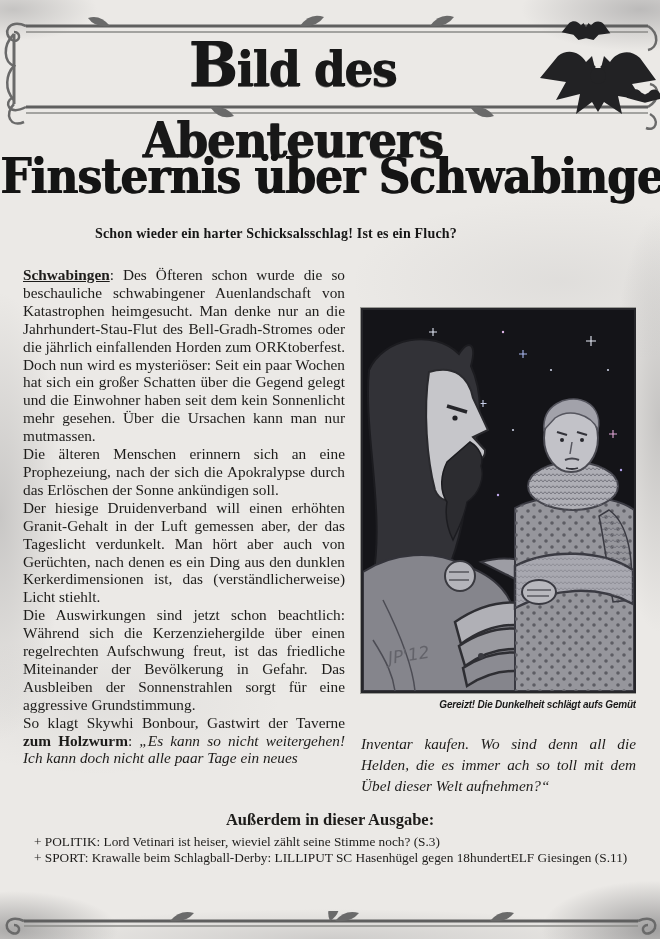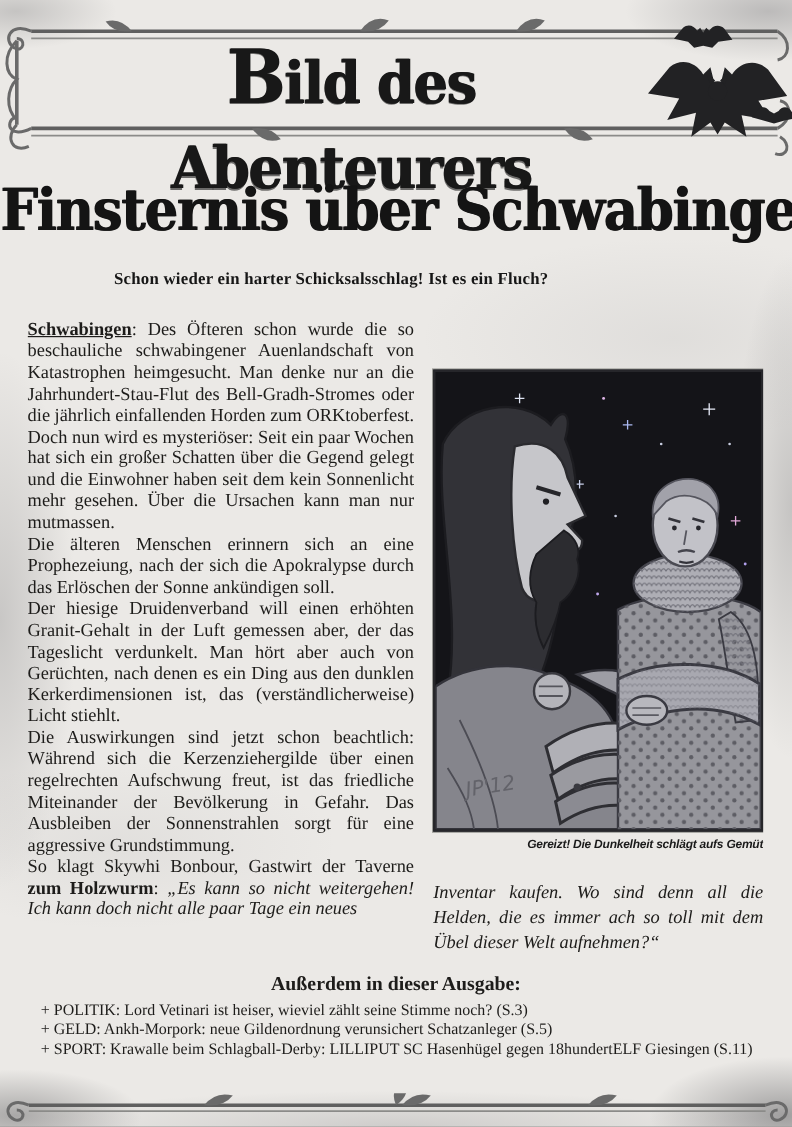--- a/index.html
+++ b/index.html
@@ -216,21 +216,20 @@
         </div>
         <figcaption>Gereizt! Die Dunkelheit schlägt aufs Gemüt</figcaption>
       </figure>
       <p class="continuation">Inventar kaufen. Wo sind denn all die Helden, die es immer ach so toll mit dem Übel dieser Welt aufnehmen?“</p>
     </div>
   </div>
 
   <section class="issue-box">
     <h3>Außerdem in dieser Ausgabe:</h3>
     <div class="issue-item">+ POLITIK: Lord Vetinari ist heiser, wieviel zählt seine Stimme noch? (S.3)</div>
-    <div class="issue-item">+ GELD: Ankh-Morpork: neue Gildenordnung verunsichert Schatzanleger (S.5)</div>
     <div class="issue-item">+ SPORT: Krawalle beim Schlagball-Derby: LILLIPUT SC Hasenhügel gegen 18hundertELF Giesingen (S.11)</div>
   </section>
 
   <svg class="footer-ornament" width="660" height="26" viewBox="0 0 660 26">
     <path d="M24 10 H638" stroke="#5f5f5f" stroke-width="3" fill="none"></path>
     <path d="M24 15 H638" stroke="#8b8b89" stroke-width="1.5" fill="none"></path>
     <path d="M24 10 C6 2 2 18 12 22 C20 25 22 14 14 14" stroke="#6a6a6a" stroke-width="2.5" fill="none"></path>
     <path d="M638 10 C656 2 660 18 650 22 C642 25 640 14 648 14" stroke="#6a6a6a" stroke-width="2.5" fill="none"></path>
     <g fill="#6a6a6a">
       <path d="M170 10 q10 -12 24 -8 q-8 10 -24 8 Z"></path>

